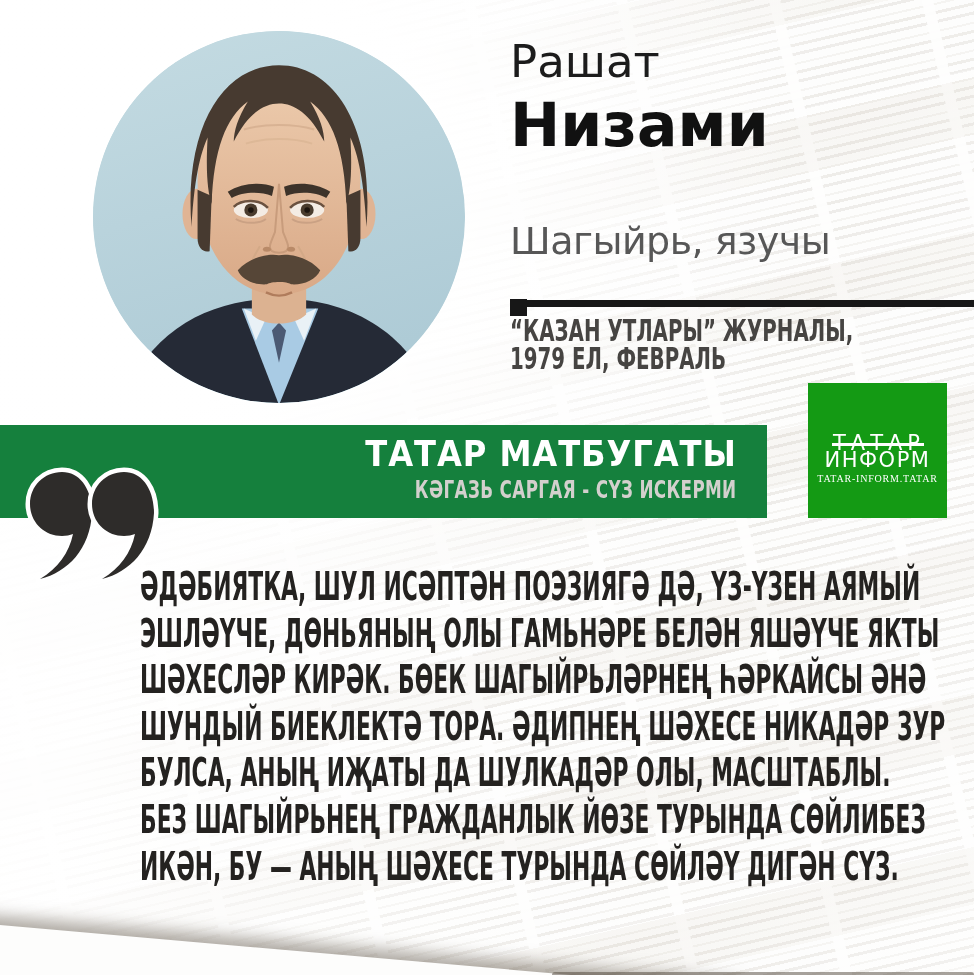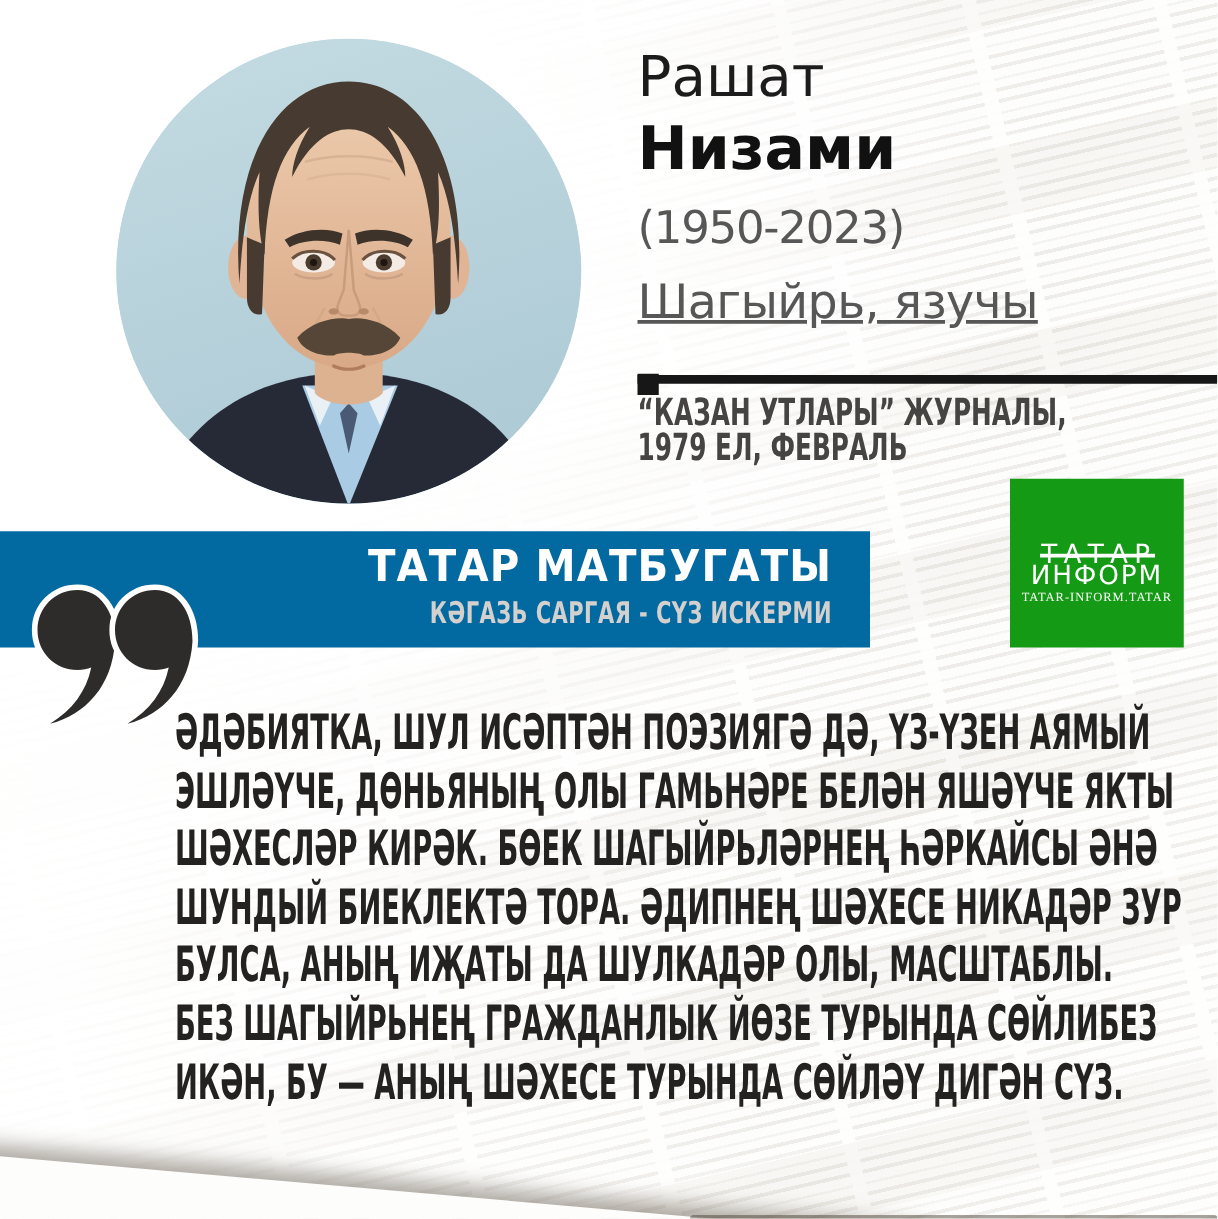--- a/index.html
+++ b/index.html
@@ -44,39 +44,39 @@
     background:rgba(80,70,58,0.5); border-radius:4px 4px 0 0;
   }
   
   .portrait{
     position:absolute; left:93px; top:31px; width:372px; height:372px;
     border-radius:50%; overflow:hidden; background:#bfd8df;
   }
   .portrait svg{display:block;}
   
   .first-name{position:absolute; left:510px; top:39px;  font-size:45px; line-height:1; color:#1c1c1c; font-weight:400;}
-  .last-name {position:absolute; left:510px; top:95px;  font-size:48px; line-height:1; color:#111111; font-weight:700;}
+  .last-name {position:absolute; left:510px; top:95px;  font-size:60px; line-height:1; color:#111111; font-weight:700;}
   .years     {position:absolute; left:510px; top:165px; font-size:36px; line-height:1; color:#575757; letter-spacing:-1px;}
-  .occupation{position:absolute; left:510px; top:222px; font-size:38px; line-height:1; color:#575757; letter-spacing:-0.5px;text-decoration:underline;}
+  .occupation{position:absolute; left:510px; top:222px; font-size:38px; line-height:1; color:#575757; letter-spacing:-0.5px;}
   
   .attr-rule{position:absolute; left:510px; top:300px; right:0; height:7px; background:#171717;}
   .attr-rule::before{content:""; position:absolute; left:0; top:-1px; width:17px; height:17px; background:#171717;}
   .attribution{
     position:absolute; left:510px; top:317px; font-size:30px; line-height:28px;
     font-weight:700; color:#464442; white-space:nowrap;
     transform:scaleX(0.66); transform-origin:left top;
   }
   
   .logo{position:absolute; left:808px; top:383px; width:139px; height:135px; background:#149a14; color:#ffffff; text-align:center;}
   .logo-top   {position:absolute; left:0; right:0; top:50px; font-size:21px; line-height:1; letter-spacing:5px; padding-left:3px; font-weight:400;}
   .logo-rule  {position:absolute; left:50%; top:60px; width:92px; height:3px; margin-left:-46px; background:#ffffff;}
   .logo-bottom{position:absolute; left:0; right:0; top:67px; font-size:21px; line-height:1; letter-spacing:1.5px; padding-left:0; font-weight:400;}
   .logo-url   {position:absolute; left:0; right:0; top:91px; font-size:10px; line-height:1; letter-spacing:0.8px; font-weight:400;font-family:Liberation Serif, serif;}
   
-  .banner{position:absolute; left:0; top:425px; width:696px; height:93px; background:#0369a1;text-align:right;}
+  .banner{position:absolute; left:0; top:425px; width:767px; height:93px; background:#15803d;text-align:right;}
   .banner-title{
     position:absolute; right:30px; top:8px; font-size:35px; line-height:1.2;
     color:#ffffff; font-weight:700; letter-spacing:1px; white-space:nowrap;
     transform:scaleX(0.92); transform-origin:right top;
   }
   .banner-subtitle{
     position:absolute; right:30px; top:51px; font-size:24px; line-height:1.2;
     color:#d3d0cd; font-weight:700; letter-spacing:0.5px; white-space:nowrap;
     transform:scaleX(0.70); transform-origin:right top;
   }
@@ -165,21 +165,20 @@
 
         <path d="M144,238 C156,224 176,221 185,223 C194,221 214,224 226,238 C222,248 208,253 197,252 C193,249 177,249 173,252 C162,253 148,248 144,238 Z" fill="#564637"></path>
 
         <path d="M172,260 C180,264 190,264 198,260" stroke="#b07c5c" stroke-width="2.5" fill="none"></path>
       </g>
     </svg>
   </div>
 
   <div class="first-name">Рашат</div>
   <div class="last-name">Низами</div>
-  <div class="years">(1950-2023)</div>
   <div class="occupation">Шагыйрь, язучы</div>
 
   <div class="attr-rule"></div>
   <div class="attribution">
     <div>“КАЗАН УТЛАРЫ” ЖУРНАЛЫ,</div>
     <div>1979 ЕЛ, ФЕВРАЛЬ</div>
   </div>
 
   <div class="logo">
     <div class="logo-top">ТАТАР</div>

